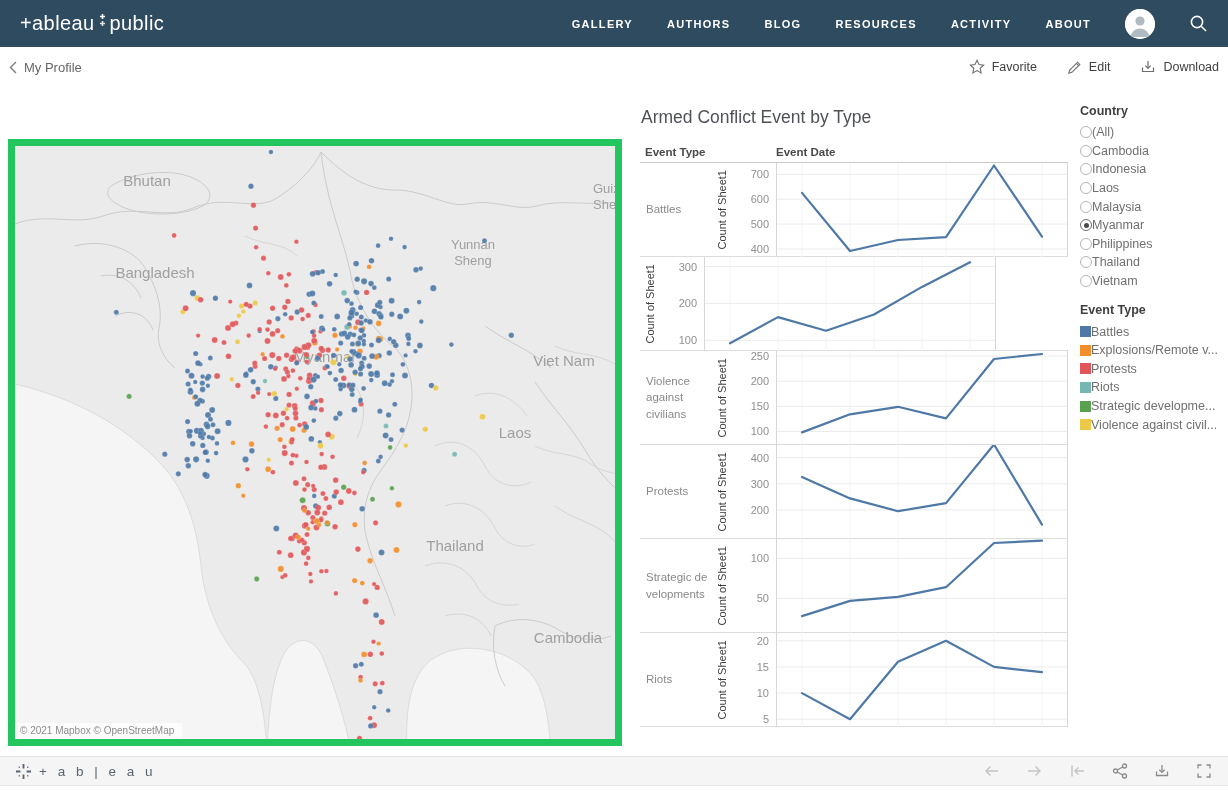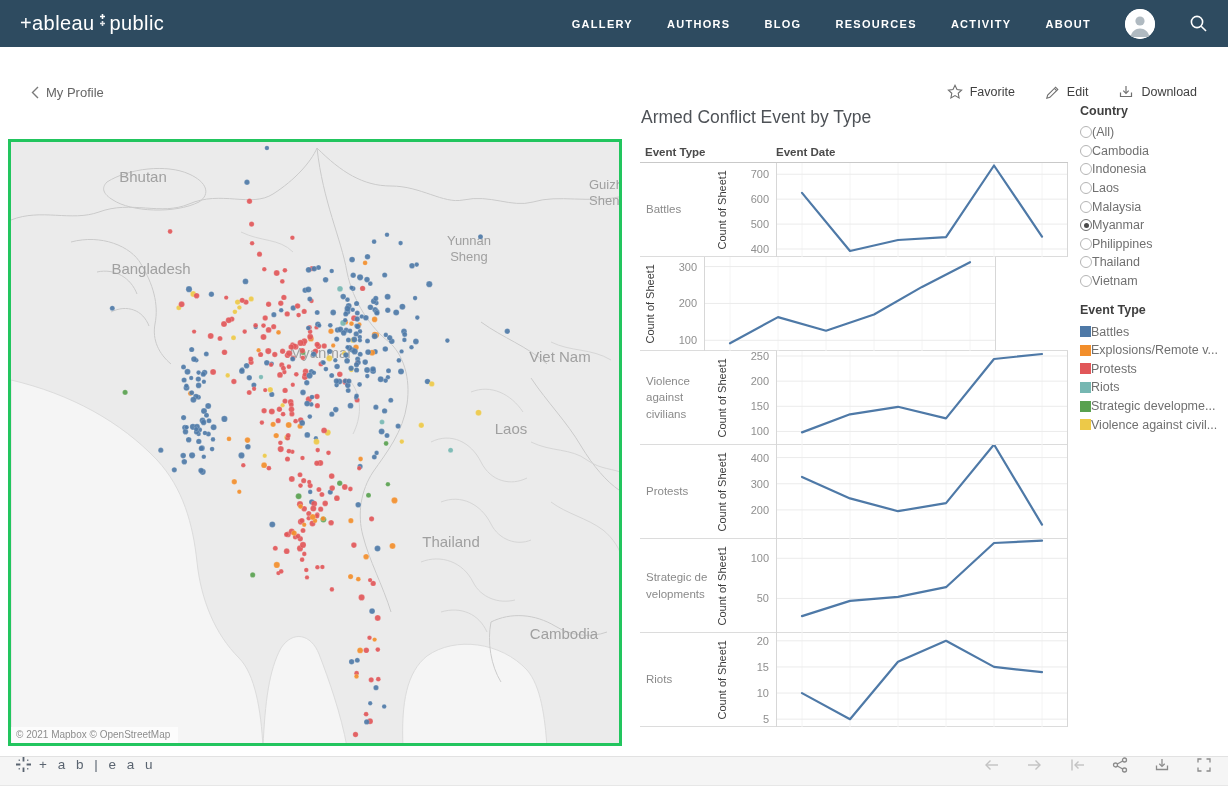--- a/index.html
+++ b/index.html
@@ -12,33 +12,33 @@
             display:flex; align-items:center; padding:0 20px; }
   .logo { color:#fff; font-size:20px; letter-spacing:.4px; display:flex; align-items:center; gap:3px; cursor:pointer; }
   .logo-mark { display:inline-flex; flex-direction:column; gap:1px; margin:0 1px 6px 1px; }
   .nav-menu { margin-left:auto; display:flex; align-items:center; gap:34px; }
   .nav-item { color:#fff; font-size:11px; font-weight:bold; letter-spacing:1.3px; cursor:pointer; }
   .avatar { width:30px; height:30px; border-radius:50%; background:#fff; overflow:hidden; cursor:pointer; flex:none; }
   .search-btn { cursor:pointer; display:flex; align-items:center; }
 
   
   .subheader { position:absolute; top:47px; left:0; right:0; height:40px; background:#fff;
-               display:flex; align-items:center; padding:0 31px;margin-top:25px; }
+               display:flex; align-items:center; padding:0 9px; }
   .back-link { display:flex; align-items:center; gap:7px; color:#666; font-size:13px; cursor:pointer; }
   .sub-actions { margin-left:auto; display:flex; align-items:center; gap:30px; }
   .sub-action { display:flex; align-items:center; gap:7px; color:#404040; font-size:12.5px; cursor:pointer; }
 
   
   .viz-title { position:absolute; color:#4e5257; font-size:17.5px; font-weight:400; white-space:nowrap; }
   #map-title { left:16px; top:107px; }
   #chart-title { left:641px; top:107px; }
 
   
   .map { position:absolute; left:8px; top:139px; width:614px; height:607px; background:#ebebeb;
-         border:3px solid #22c55e; overflow:hidden;padding-left:10px; }
+         border:7px solid #22c55e; overflow:hidden;padding-left:10px; }
   .map svg { position:absolute; left:0; top:0; }
   .attribution { position:absolute; left:0; bottom:0; background:rgba(255,255,255,.68);
                  font-size:10px; color:#8d8d8d; padding:2px 8px 3px 5px; cursor:pointer; }
 
   
   .charts { position:absolute; left:640px; top:142px; width:428px; }
   .charts-header { display:flex; height:21px; border-bottom:1px solid #c9c9c9; align-items:center; }
   .charts-header .h-left  { width:136px; padding-left:5px; font-size:11.5px; font-weight:bold; color:#4a4a4a; }
   .charts-header .h-right { width:292px; text-align:left; font-size:11.5px; font-weight:bold; color:#4a4a4a; }
   .chart-row { display:flex; height:94px; border-bottom:1px solid #dcdcdc; }
@@ -58,21 +58,21 @@
   .radio-circle { width:12px; height:12px; border-radius:50%; border:1px solid #b5b5b5; background:#fff; position:relative; flex:none; }
   .radio-circle.sel { border-color:#6d6d6d; }
   .radio-circle.sel::after { content:""; position:absolute; left:2.5px; top:2.5px; width:5px; height:5px; border-radius:50%; background:#4a4a4a; }
   .opt-label { font-size:12.5px; color:#707070; white-space:nowrap; }
   .legend-group { margin-top:13px; }
   .legend-swatch { width:11px; height:11px; flex:none; }
 
   
   .toolbar { position:absolute; left:0; top:756px; width:1228px; height:30px; background:#f5f5f5;
              border-top:1px solid #e2e2e2; border-bottom:1px solid #e7e7e7;
-             display:flex; align-items:flex-start; padding:0 16px; }
+             display:flex; align-items:center; padding:0 16px; }
   .t-logo { display:flex; align-items:center; gap:8px; color:#5a6470; cursor:pointer; }
   .t-logo-text { font-size:13.5px; letter-spacing:3.5px; color:#5a6470; }
   .t-icons { margin-left:auto; display:flex; align-items:center; gap:26px; }
   .t-icons > span { cursor:pointer; display:flex; align-items:center; }
 </style>
 </head>
 <body>
 
 <div id="page">
 

